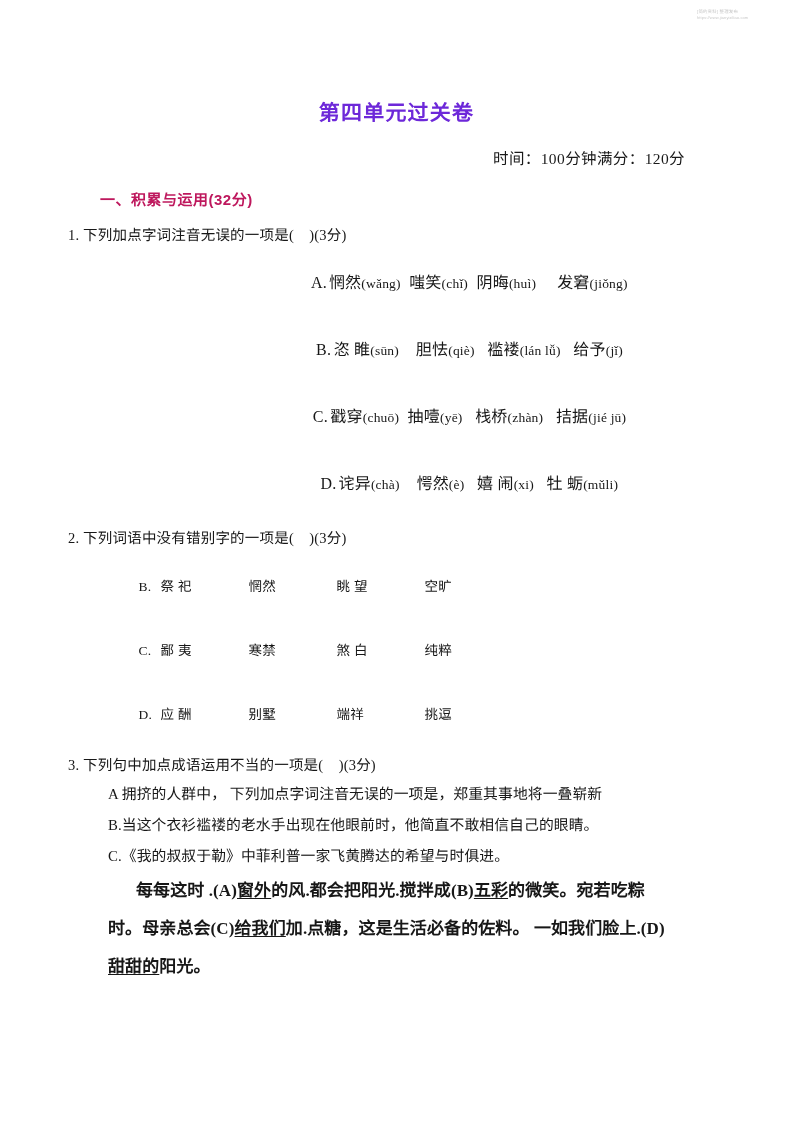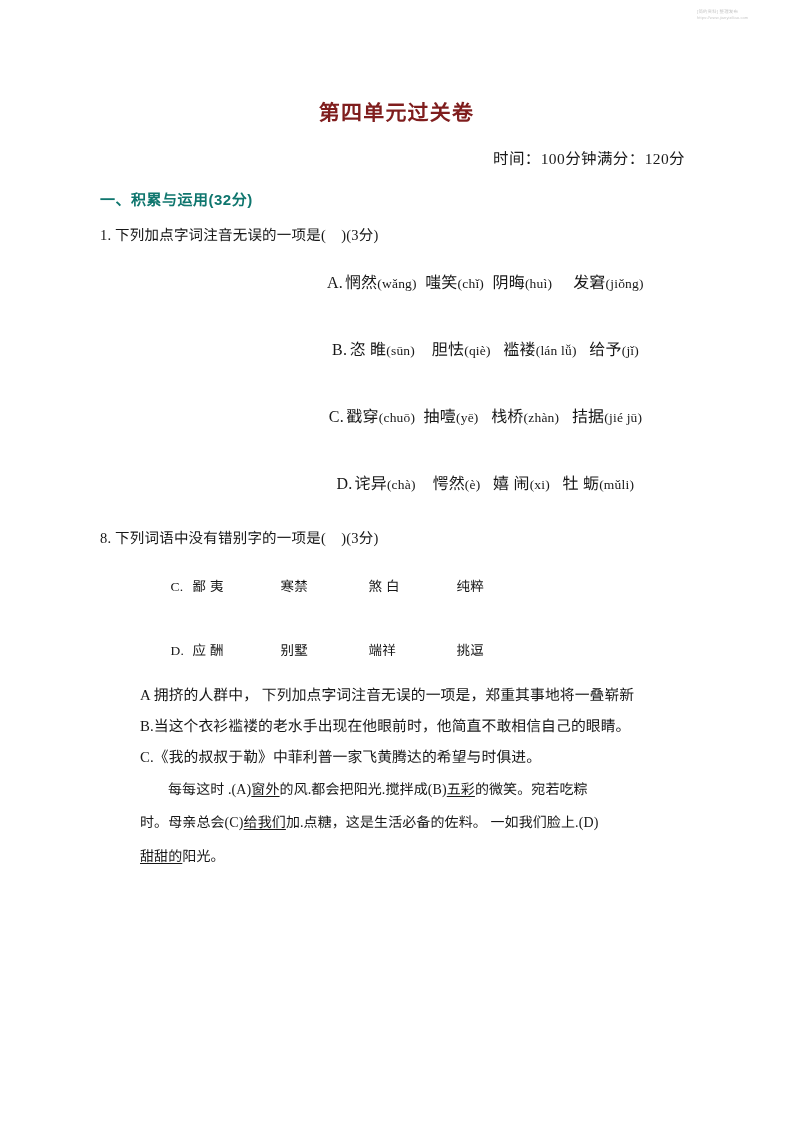--- a/index.html
+++ b/index.html
@@ -43,43 +43,43 @@
   }
 
   .doc-title {
     margin: 0;
     padding-top: 96px;
     text-align: center;
     font-family: "Liberation Sans", "DejaVu Sans", sans-serif;
     font-weight: bold;
     font-size: 21px;
     letter-spacing: 1.2px;
-    color: #7f1d1d;
+    color: #6d28d9;
   }
 
   .exam-meta {
     margin: 20px 108px 0 0;
     text-align: right;
     font-size: 15.5px;
     letter-spacing: .4px;
     color: #1a1a1a;
   }
 
   .section-head {
     margin: 20px 0 9px 100px;
     font-family: "Liberation Sans", "DejaVu Sans", sans-serif;
     font-weight: bold;
     font-size: 15px;
     letter-spacing: .5px;
-    color: #0f766e;
+    color: #be185d;
   }
 
   
   .q {
-    margin-left: 100px;
+    margin-left: 68px;
   }
   .q-stem {
     font-size: 14.5px;
     letter-spacing: .2px;
     margin-top: 14px;
     white-space: pre;
   }
 
   
   .choices { margin: 0; }
@@ -122,25 +122,26 @@
   .q3 .cont, .q5 .cont {
     font-size: 14.8px;
     margin-top: 7px;
     padding-left: 72px;
     letter-spacing: .1px;
     line-height: 1.5;
   }
 
   
   .q4 .sent {
-    font-size: 14px;
+    font-size: 17px;
     margin-top: 10px;
     padding-left: 68px;
     letter-spacing: .1px;
     line-height: 1.55;
+    font-weight: bold;
   }
   .q4 .sent.l2 { padding-left: 40px; margin-top: 12px; }
   .q4 .sent.l3 { padding-left: 40px; margin-top: 12px; }
   .u { text-decoration: underline; text-underline-offset: 2px; }
 </style>
 </head>
 <body>
 
 <div class="page">
 
@@ -172,37 +173,41 @@
       </div>
 
       <div class="choice-row">
         <span class="lbl">D.</span><span class="cell"><span>诧异</span><span class="py">(chà)</span></span>&nbsp;&nbsp;&nbsp;&nbsp;<span class="cell"><span>愕然</span><span class="py">(è)</span></span>&nbsp;&nbsp;&nbsp;<span class="cell"><span>嬉 闹</span><span class="py">(xi)</span></span>&nbsp;&nbsp;&nbsp;<span class="cell"><span>牡 蛎</span><span class="py">(mǔli)</span></span>
       </div>
 
     </div>
   </div>
 
   <div class="q q2">
-    <div class="q-stem">8. 下列词语中没有错别字的一项是(    )(3分)</div>
+    <div class="q-stem">2. 下列词语中没有错别字的一项是(    )(3分)</div>
     <div class="choices">
 
 
+      <div class="choice-row">
+        <span class="lbl">B.</span><span class="cell">祭 祀</span><span class="cell">惘然</span><span class="cell">眺 望</span><span class="cell">空旷</span>
+      </div>
 
       <div class="choice-row">
         <span class="lbl">C.</span><span class="cell">鄙 夷</span><span class="cell">寒禁</span><span class="cell">煞 白</span><span class="cell">纯粹</span>
       </div>
 
       <div class="choice-row">
         <span class="lbl">D.</span><span class="cell">应 酬</span><span class="cell">别墅</span><span class="cell">端祥</span><span class="cell">挑逗</span>
       </div>
 
     </div>
   </div>
 
   <div class="q q3">
+    <div class="q-stem">3. 下列句中加点成语运用不当的一项是(    )(3分)</div>
     <div class="choices">
       <div class="opt">A 拥挤的人群中， 下列加点字词注音无误的一项是，郑重其事地将一叠崭新</div>
       <div class="opt">B.当这个衣衫褴褛的老水手出现在他眼前时，他简直不敢相信自己的眼睛。</div>
       <div class="opt">C.《我的叔叔于勒》中菲利普一家飞黄腾达的希望与时俱进。</div>
     </div>
   </div>
 
   <div class="q q4">
     <div class="sent"><span>每每这时 .(A)</span><span class="u">窗外</span><span>的风.都会把阳光.搅拌成(B)</span><span class="u">五彩</span><span>的微笑。宛若吃粽</span></div>
     <div class="sent l2"><span>时。母亲总会(C)</span><span class="u">给我们</span><span>加.点糖，这是生活必备的佐料。 一如我们脸上.(D)</span></div>

